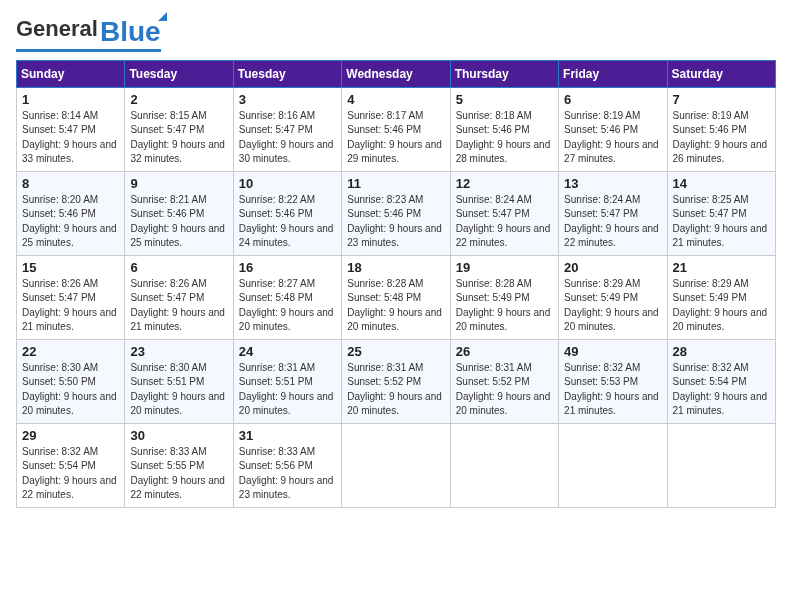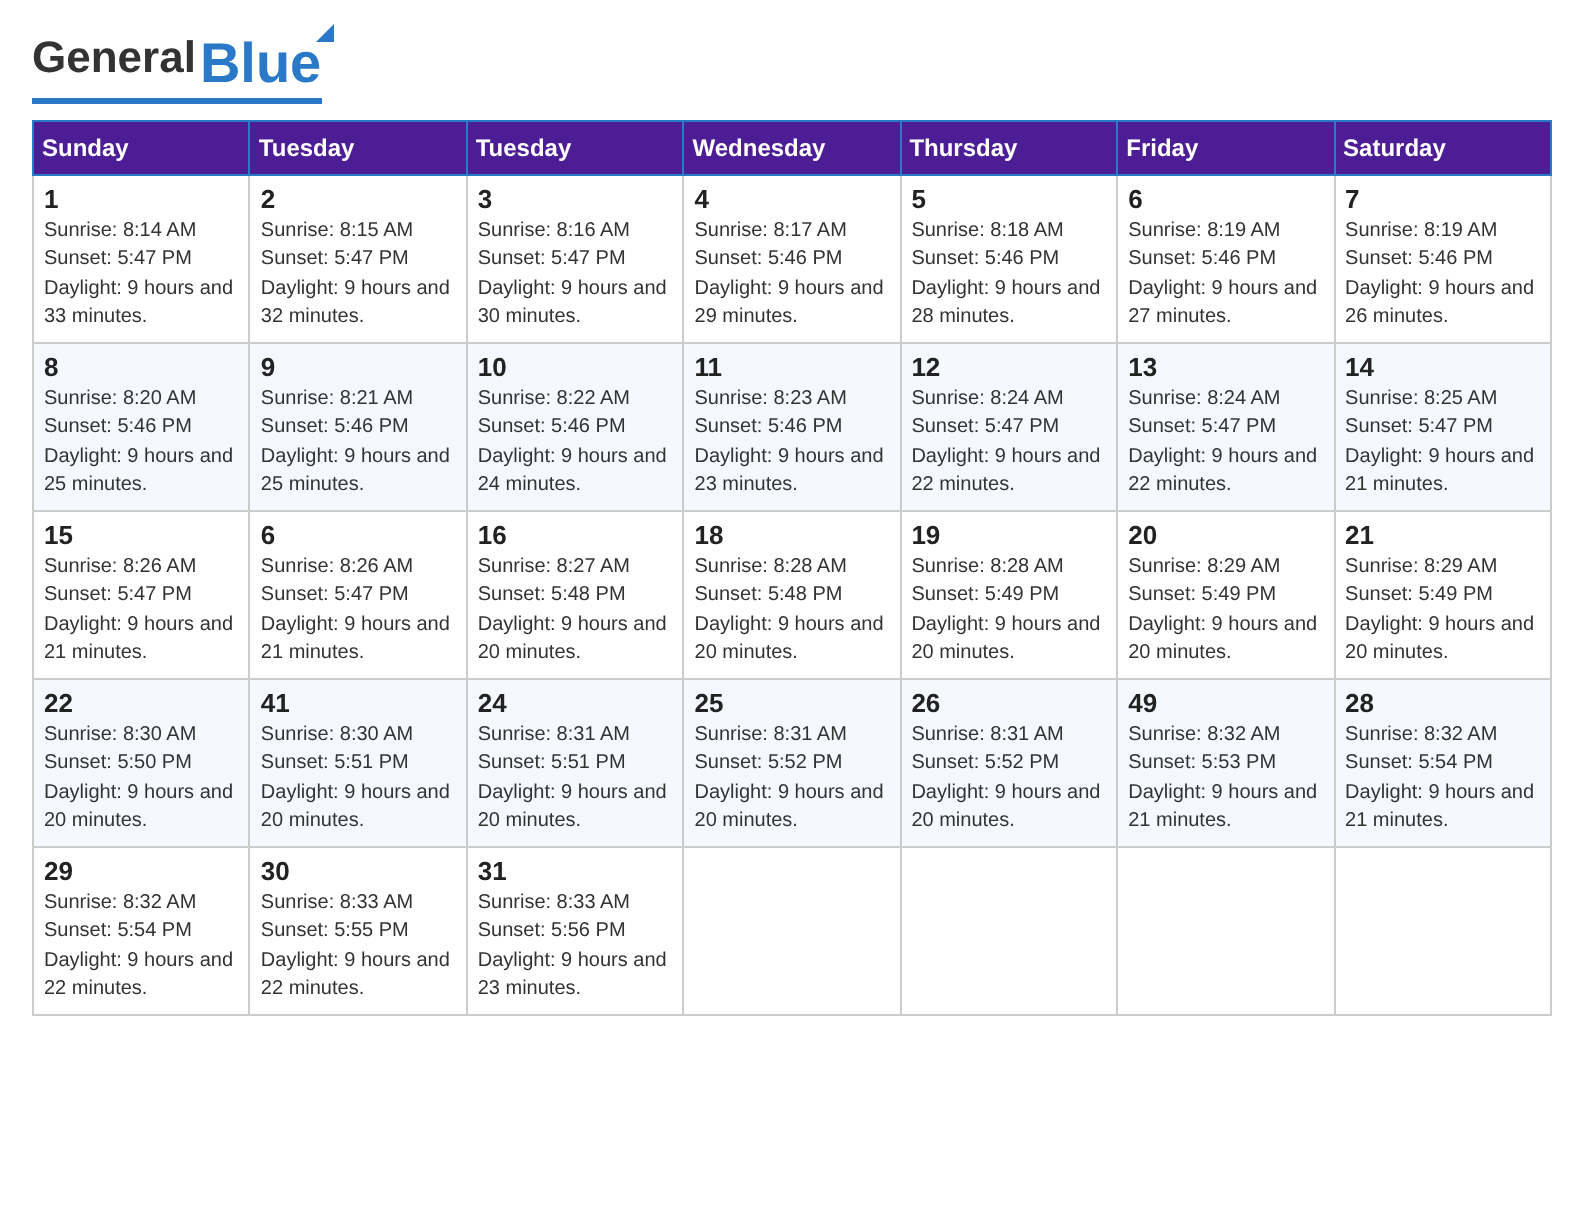--- a/index.html
+++ b/index.html
@@ -202,21 +202,21 @@
           <span class="day-number">21</span>
           <div class="day-info">Sunrise: 8:29 AM<br>Sunset: 5:49 PM<br>Daylight: 9 hours and 20 minutes.</div>
         </td>
       </tr>
       <tr>
         <td>
           <span class="day-number">22</span>
           <div class="day-info">Sunrise: 8:30 AM<br>Sunset: 5:50 PM<br>Daylight: 9 hours and 20 minutes.</div>
         </td>
         <td>
-          <span class="day-number">41</span>
+          <span class="day-number">23</span>
           <div class="day-info">Sunrise: 8:30 AM<br>Sunset: 5:51 PM<br>Daylight: 9 hours and 20 minutes.</div>
         </td>
         <td>
           <span class="day-number">24</span>
           <div class="day-info">Sunrise: 8:31 AM<br>Sunset: 5:51 PM<br>Daylight: 9 hours and 20 minutes.</div>
         </td>
         <td>
           <span class="day-number">25</span>
           <div class="day-info">Sunrise: 8:31 AM<br>Sunset: 5:52 PM<br>Daylight: 9 hours and 20 minutes.</div>
         </td>

